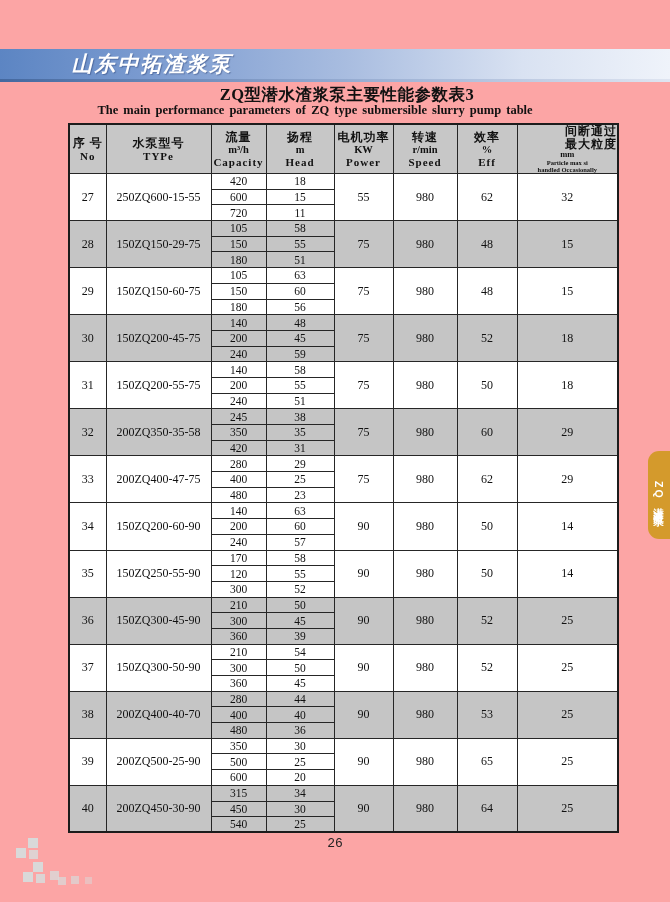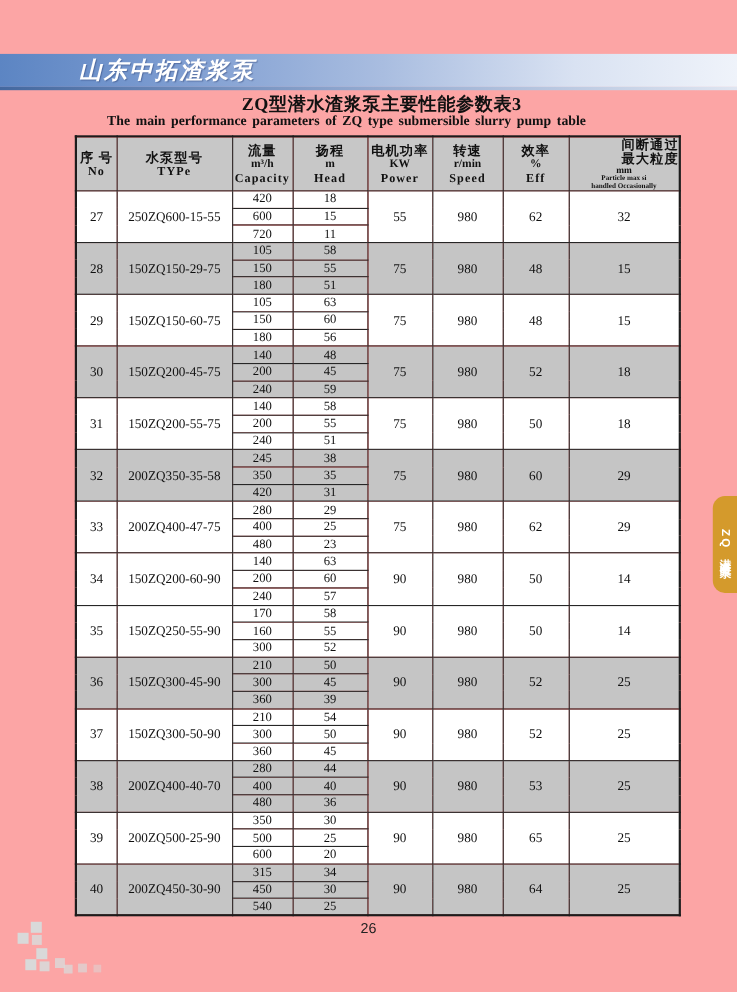--- a/index.html
+++ b/index.html
@@ -42,21 +42,21 @@
   table.pump tbody td.big{font-size:12px;}
 
   
   .side-tab{position:absolute;right:0;top:451px;width:22px;height:88px;background:#d49a2c;
     border-radius:11px 0 0 11px;color:#ffffff;display:flex;align-items:center;justify-content:center;}
   .side-tab span{writing-mode:vertical-rl;text-orientation:mixed;font-size:10.5px;line-height:22px;
     letter-spacing:2px;font-weight:bold;font-family:"Liberation Sans",sans-serif;}
 
   
   .page-number{position:absolute;left:0;top:836px;width:670px;text-align:center;
-    font-size:13px;color:#222;font-family:Liberation Sans, sans-serif;}
+    font-size:13px;color:#222;font-family:Liberation Mono, monospace;}
   .deco{position:absolute;background:#d9d9d9;}
 </style>
 </head>
 <body>
 
 <div id="page" data-name="catalog-page">
 
   <div class="top-bar" data-name="brand-bar">
     <div class="brand-cn" data-name="brand-logo-cn">山东中拓渣浆泵</div>
   </div>
@@ -268,21 +268,21 @@
           <td rowspan="3" data-name="row-no" class="big">35</td>
           <td rowspan="3" data-name="row-type" class="big">150ZQ250-55-90</td>
           <td data-name="capacity-value">170</td>
           <td data-name="head-value">58</td>
           <td rowspan="3" data-name="power-value" class="big">90</td>
           <td rowspan="3" data-name="speed-value" class="big">980</td>
           <td rowspan="3" data-name="eff-value" class="big">50</td>
           <td rowspan="3" data-name="particle-value" class="big">14</td>
         </tr>
         <tr data-name="pump-sub-row">
-          <td data-name="capacity-value">160</td>
+          <td data-name="capacity-value">120</td>
           <td data-name="head-value">55</td>
         </tr>
         <tr data-name="pump-sub-row">
           <td data-name="capacity-value">300</td>
           <td data-name="head-value">52</td>
         </tr>
         <tr class="shade" data-name="pump-sub-row">
           <td rowspan="3" data-name="row-no" class="big">36</td>
           <td rowspan="3" data-name="row-type" class="big">150ZQ300-45-90</td>
           <td data-name="capacity-value">210</td>

